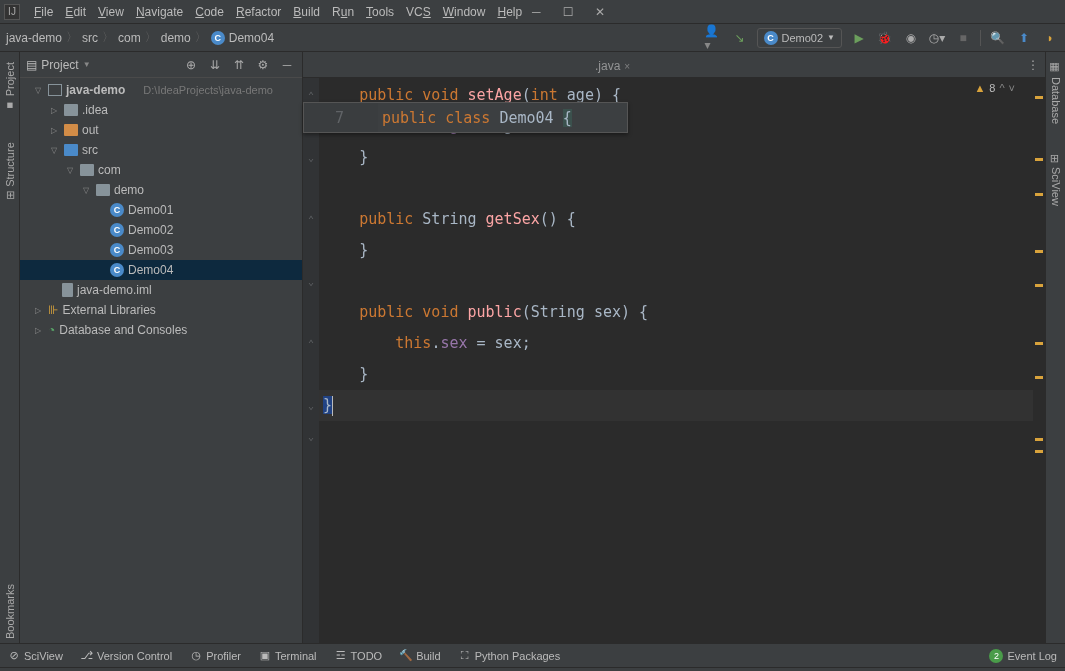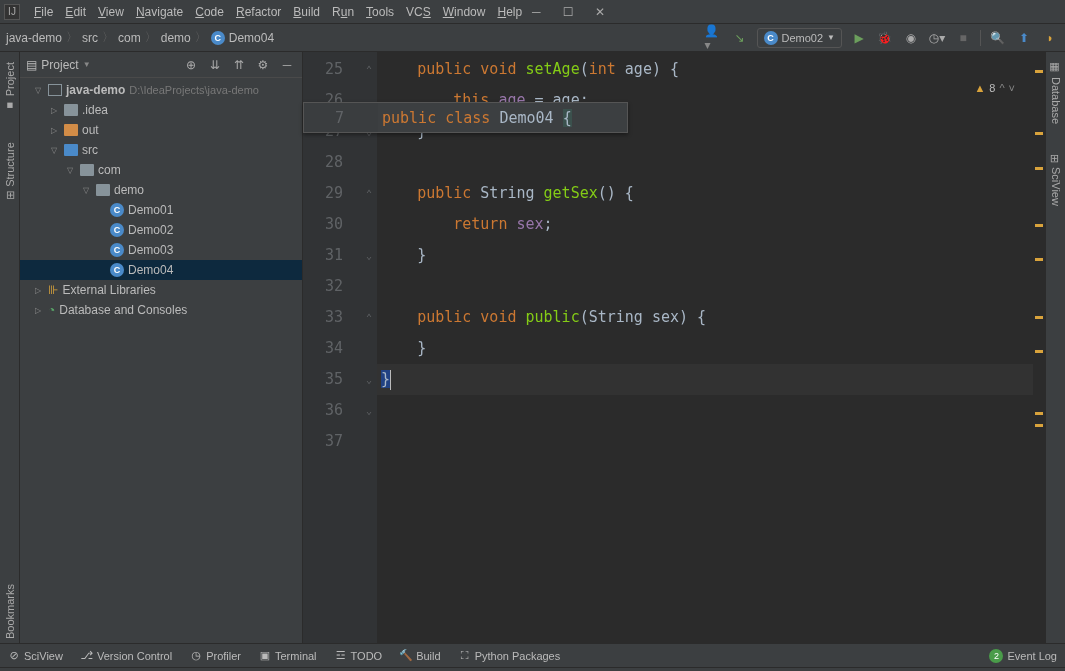--- a/index.html
+++ b/index.html
@@ -31,39 +31,39 @@
 .tree { flex: 1; overflow: auto; padding-top: 2px; }
 .tree-row { display: flex; align-items: center; height: 20px; padding-left: 4px; cursor: pointer; gap: 4px; font-size: 12px; }
 .tree-row.selected { background: #0d293e; }
 .tree-row .arrow { width: 12px; text-align: center; color: #888; font-size: 8px; }
 .tree-row .indent { display: inline-block; }
 .folder-icon { width: 14px; height: 12px; background: #87939a; border-radius: 1px; position: relative; }
 .folder-icon.orange { background: #d28c47; }
 .folder-icon.blue { background: #4a8ac9; }
 .module-icon { width: 14px; height: 12px; border: 1px solid #87939a; position: relative; }
 .file-icon { width: 11px; height: 14px; background: #87939a; border-radius: 1px; }
-.path-hint { color: #787878; font-size: 11px; margin-left: 0; }
+.path-hint { color: #787878; font-size: 11px; margin-left: 14px; }
 .editor-area { flex: 1; display: flex; flex-direction: column; background: #2b2b2b; position: relative; }
 .editor-tabs { height: 26px; display: flex; align-items: flex-end; background: #3c3f41; border-bottom: 1px solid #2b2b2b; padding-left: 4px; position: relative; }
 .editor-tab { display: flex; align-items: center; gap: 4px; padding: 4px 8px; background: #515658; color: #ccc; font-size: 12px; border-top: 2px solid #4a8ac9; cursor: pointer; }
 .editor-tab .close { color: #aaa; font-size: 10px; }
 .tab-opts { position: absolute; right: 6px; top: 6px; color: #aaa; cursor: pointer; }
 .inspection { position: absolute; right: 30px; top: 30px; display: flex; align-items: center; gap: 4px; font-size: 11px; color: #bbb; z-index: 5; }
 .warn-tri { color: #d9a33c; }
 .editor-body { flex: 1; display: flex; position: relative; font-family: "Consolas", "Monaco", monospace; font-size: 15px; }
 .gutter { width: 58px; background: #313335; color: #606366; text-align: right; padding-right: 18px; padding-top: 2px; }
 .gutter .ln { height: 31px; line-height: 31px; }
 .fold-gutter { width: 16px; background: #313335; padding-top: 2px; }
 .fold-gutter .fm { height: 31px; display: flex; align-items: center; justify-content: center; color: #606366; font-size: 10px; }
 .code { flex: 1; padding-top: 2px; position: relative; }
 .code-line { height: 31px; line-height: 31px; white-space: pre; padding-left: 4px; }
 .code-line.caret-line { background: #323232; }
 .kw { color: #cc7832; }
 .ident { color: #a9b7c6; }
-.method { color: #84cc16; }
+.method { color: #fca5a5; }
 .field { color: #9876aa; }
 .op { color: #a9b7c6; }
 .pun { color: #a9b7c6; }
 .param { color: #a9b7c6; }
 .caret { display: inline-block; width: 1px; height: 20px; background: #bbb; vertical-align: middle; }
 .err-stripe { width: 12px; background: #2b2b2b; position: relative; }
 .stripe-mark { position: absolute; right: 2px; width: 8px; height: 3px; background: #d9a33c; }
 .right-strip { width: 20px; background: #3c3f41; border-left: 1px solid #2b2b2b; display: flex; flex-direction: column; align-items: center; padding-top: 8px; gap: 30px; }
 .bottom-toolbar { height: 24px; background: #3c3f41; border-top: 1px solid #2b2b2b; display: flex; align-items: center; padding: 0 8px; gap: 18px; font-size: 11px; }
 .tool-btn { display: flex; align-items: center; gap: 4px; color: #bbb; cursor: pointer; }
@@ -222,59 +222,56 @@
         <span class="indent" style="width:82px"></span>
         <span class="c-icon">C</span>
         <span>Demo03</span>
       </div>
       <div class="tree-row selected">
         <span class="indent" style="width:82px"></span>
         <span class="c-icon">C</span>
         <span>Demo04</span>
       </div>
       <div class="tree-row">
+        <span class="indent" style="width:34px"></span>
+        <span class="file-icon"></span>
+        <span>java-demo.iml</span>
+      </div>
+      <div class="tree-row">
         <span class="indent" style="width:4px"></span>
           <span class="arrow">▷</span>
         <span style="color:#d9a33c">⊪</span>
         <span>External Libraries</span>
       </div>
       <div class="tree-row">
         <span class="indent" style="width:4px"></span>
           <span class="arrow">▷</span>
         <span style="color:#59a869">◔</span>
         <span>Database and Consoles</span>
       </div>
     </div>
   </div>
 
   <div class="editor-area">
+    <div class="editor-tabs">
+      <div class="editor-tab" style="margin-left:280px; opacity:0.6; background:#3c3f41; border-top:none;">
+        <span>.java</span>
+        <span class="close">×</span>
+      </div>
+      <div class="tab-opts">⋮</div>
+    </div>
 
     <div class="inspection">
       <span class="warn-tri">▲</span>
       <span>8</span>
       <span style="color:#888">^</span>
       <span style="color:#888">˅</span>
     </div>
 
     <div class="editor-body">
-      <div class="gutter">
-        <div class="ln">25</div>
-        <div class="ln">26</div>
-        <div class="ln">27</div>
-        <div class="ln">28</div>
-        <div class="ln">29</div>
-        <div class="ln">30</div>
-        <div class="ln">31</div>
-        <div class="ln">32</div>
-        <div class="ln">33</div>
-        <div class="ln">34</div>
-        <div class="ln">35</div>
-        <div class="ln">36</div>
-        <div class="ln">37</div>
-      </div>
       <div class="fold-gutter">
         <div class="fm">⌃</div>
           <div class="fm"></div>
           <div class="fm">⌄</div>
           <div class="fm"></div>
         <div class="fm">⌃</div>
           <div class="fm"></div>
           <div class="fm">⌄</div>
           <div class="fm"></div>
         <div class="fm">⌃</div>
@@ -282,24 +279,24 @@
           <div class="fm">⌄</div>
           <div class="fm">⌄</div>
           <div class="fm"></div>
       </div>
       <div class="code">
         <div class="code-line">    <span class="kw">public</span> <span class="kw">void</span> <span class="method">setAge</span><span class="pun">(</span><span class="kw">int</span> <span class="param">age</span><span class="pun">) {</span></div>
         <div class="code-line">        <span class="kw">this</span><span class="pun">.</span><span class="field">age</span> <span class="op">=</span> <span class="ident">age</span><span class="pun">;</span></div>
         <div class="code-line">    <span class="pun">}</span></div>
         <div class="code-line"></div>
         <div class="code-line">    <span class="kw">public</span> <span class="ident">String</span> <span class="method">getSex</span><span class="pun">() {</span></div>
-        <div class="code-line">        <span class="kw">return</span> <span class="field">sex</span><span class="pun">;</span></div>
         <div class="code-line">    <span class="pun">}</span></div>
         <div class="code-line"></div>
         <div class="code-line">    <span class="kw">public</span> <span class="kw">void</span> <span class="method">public</span><span class="pun">(</span><span class="ident">String</span> <span class="param">sex</span><span class="pun">) {</span></div>
+        <div class="code-line">        <span class="kw">this</span><span class="pun">.</span><span class="field">sex</span> <span class="op">=</span> <span class="ident">sex</span><span class="pun">;</span></div>
         <div class="code-line">    <span class="pun">}</span></div>
         <div class="code-line caret-line"><span class="pun" style="background:#214283">}</span><span class="caret"></span></div>
         <div class="code-line"></div>
       </div>
       <div class="err-stripe">
         <div class="stripe-mark" style="top:18px"></div>
         <div class="stripe-mark" style="top:80px"></div>
         <div class="stripe-mark" style="top:115px"></div>
         <div class="stripe-mark" style="top:172px"></div>
         <div class="stripe-mark" style="top:206px"></div>

